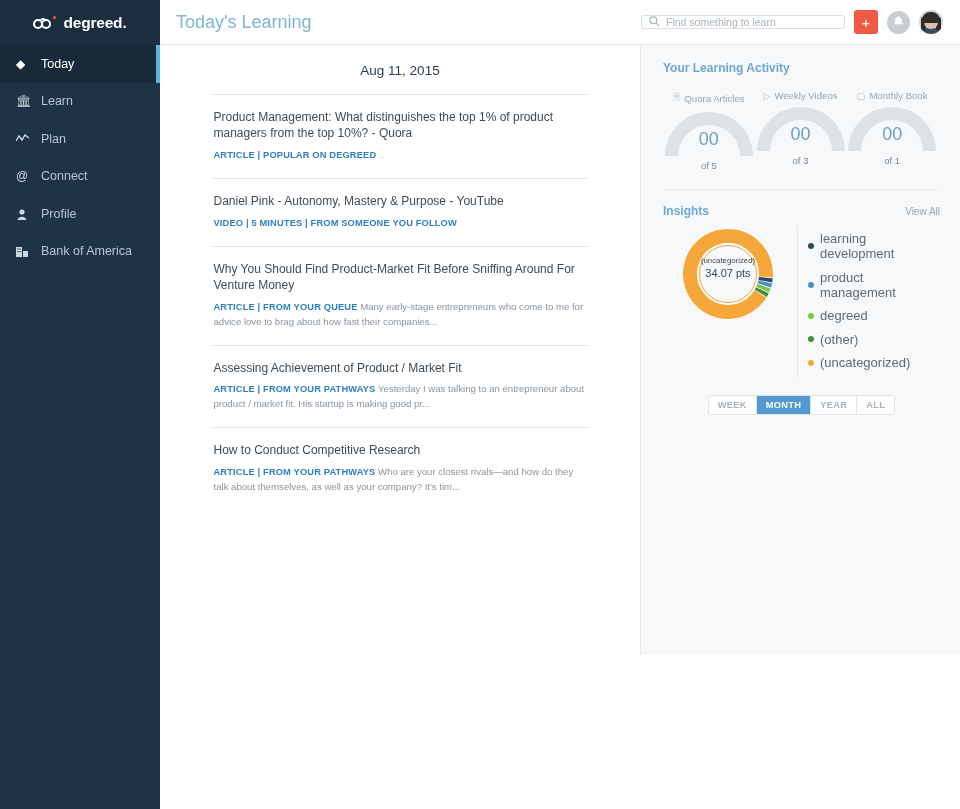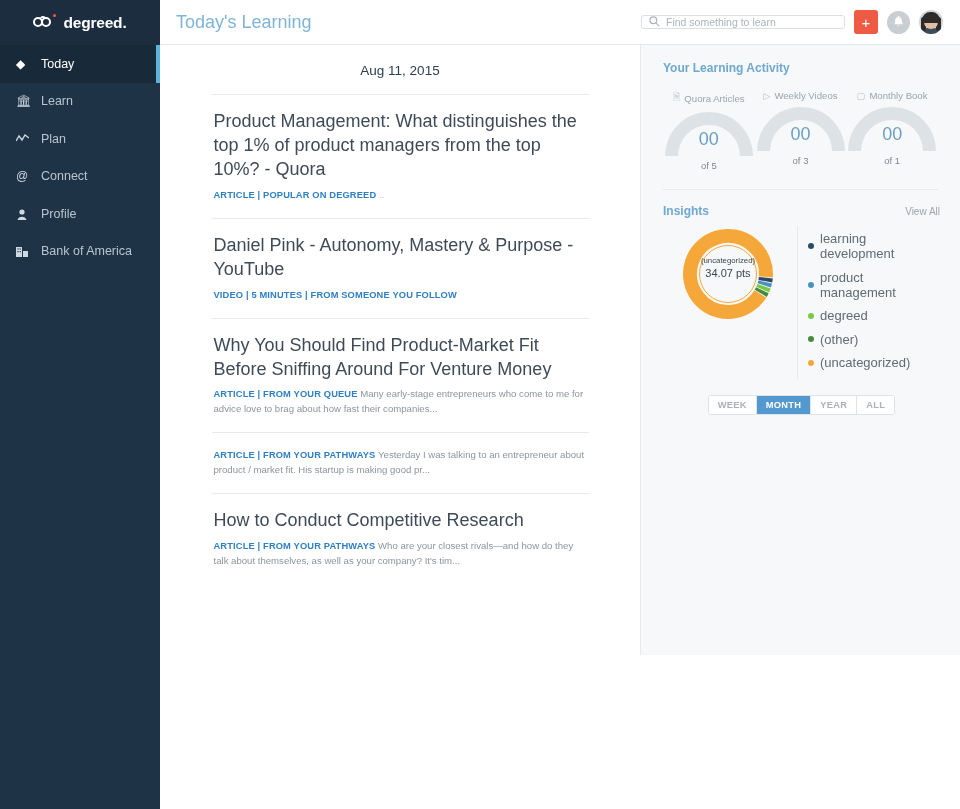--- a/index.html
+++ b/index.html
@@ -16,21 +16,21 @@
     width: 160px; height: 809px;
     background: #1f3346;
     flex: 0 0 160px;
     position: relative;
   }
   .logo-block {
     height: 45px;
     background: #1b2d3e;
     display: flex; align-items: center; justify-content: center;
   }
-  .logo { display: flex; gap: 8px; }
+  .logo { display: flex; align-items: center; gap: 8px; }
   .logo-glyph { position: relative; width: 22px; height: 14px; }
   .logo-glyph .ring {
     position: absolute; top: 3px; width: 10px; height: 10px;
     border: 2px solid #ffffff; border-radius: 50%;
   }
   .logo-glyph .ring.l { left: 0; }
   .logo-glyph .ring.r { left: 8px; }
   .logo-glyph .bridge {
     position: absolute; left: 7px; top: 2px; width: 6px; height: 5px;
     border-top: 2px solid #ffffff; border-radius: 3px 3px 0 0;
@@ -126,21 +126,21 @@
     width: 480px; flex: 0 0 480px;
     padding: 0;
   }
   .feed-inner { width: 377px; margin: 0 auto; padding-top: 18px; }
   .feed-date {
     text-align: center; color: #2c3e50; font-size: 13.5px;
     padding-bottom: 16px;
   }
   .feed-item { border-top: 1px solid #e6eaed; padding: 15px 2px 15px 2px; }
   .feed-title {
-    color: #3e4b57; font-size: 18px; line-height: 1.33;
+    color: #3e4b57; font-size: 12px; line-height: 1.33;
     margin-bottom: 6px; font-weight: normal;
     cursor: pointer;
   }
   .feed-meta { font-size: 9.3px; line-height: 1.5; color: #8b959e; }
   .feed-tags {
     color: #2f7fc4; font-weight: bold; letter-spacing: 0.15px;
   }
   .feed-snippet { color: #8b959e; font-weight: normal; font-size: 9.6px; }
   .feed-ellipsis { color: #b6bec5; }
 
@@ -334,20 +334,21 @@
 
           <article class="feed-item">
             <div class="feed-title">Why You Should Find Product-Market Fit Before Sniffing Around For Venture Money</div>
             <div class="feed-meta">
               <span class="feed-tags">ARTICLE | FROM YOUR QUEUE</span>
               <span class="feed-snippet">Many early-stage entrepreneurs who come to me for advice love to brag about how fast their companies...</span>
             </div>
           </article>
 
           <article class="feed-item">
+            <div class="feed-title">Assessing Achievement of Product / Market Fit</div>
             <div class="feed-meta">
               <span class="feed-tags">ARTICLE | FROM YOUR PATHWAYS</span>
               <span class="feed-snippet">Yesterday I was talking to an entrepreneur about product / market fit. His startup is making good pr...</span>
             </div>
           </article>
 
           <article class="feed-item">
             <div class="feed-title">How to Conduct Competitive Research</div>
             <div class="feed-meta">
               <span class="feed-tags">ARTICLE | FROM YOUR PATHWAYS</span>

